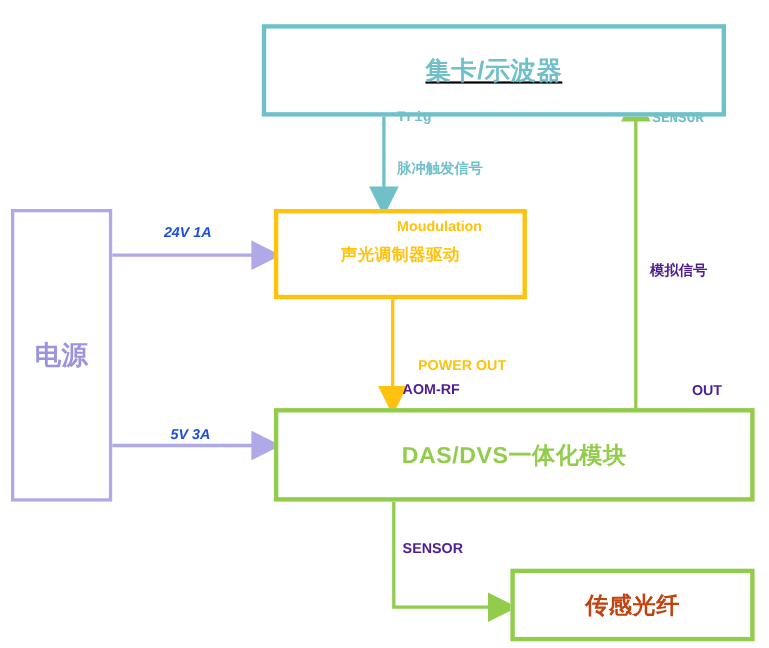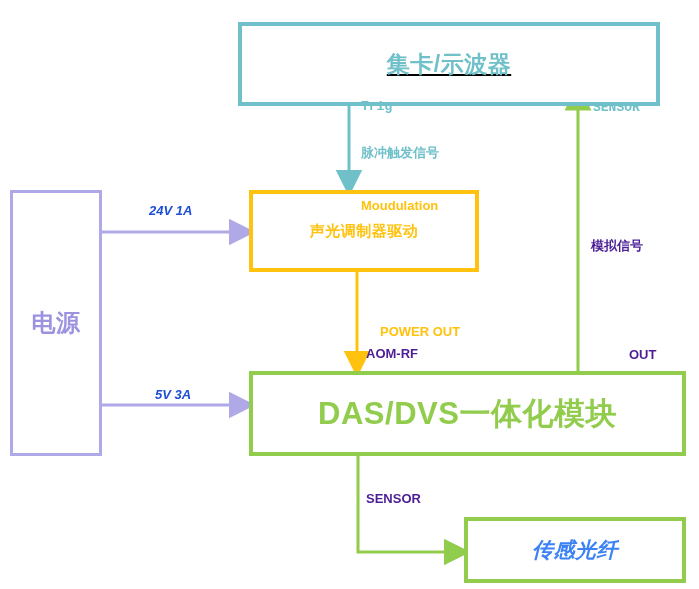--- a/index.html
+++ b/index.html
@@ -82,34 +82,33 @@
   
   #node-das {
     left: 249px;
     top: 371px;
     width: 437px;
     height: 85px;
     border-color: #92CC4C;
   }
   #node-das .node-label {
     color: #92CC4C;
-    font-size: 31px;
+    font-size: 21px;
   }
   
   #node-fiber {
     left: 464px;
     top: 517px;
     width: 222px;
     height: 66px;
     border-color: #92CC4C;
   }
   #node-fiber .node-label {
-    color: #3b82f6;
+    color: #c2410c;
     font-size: 21px;
-    font-style: italic;
   }
   .edge-label {
     position: absolute;
     font-size: 13px;
     font-weight: bold;
     white-space: nowrap;
     z-index: 3;
   }
   .lbl-teal { color: #6FC0C9; font-family: Liberation Mono, monospace; }
   .lbl-orange { color: #FFC20E; }

